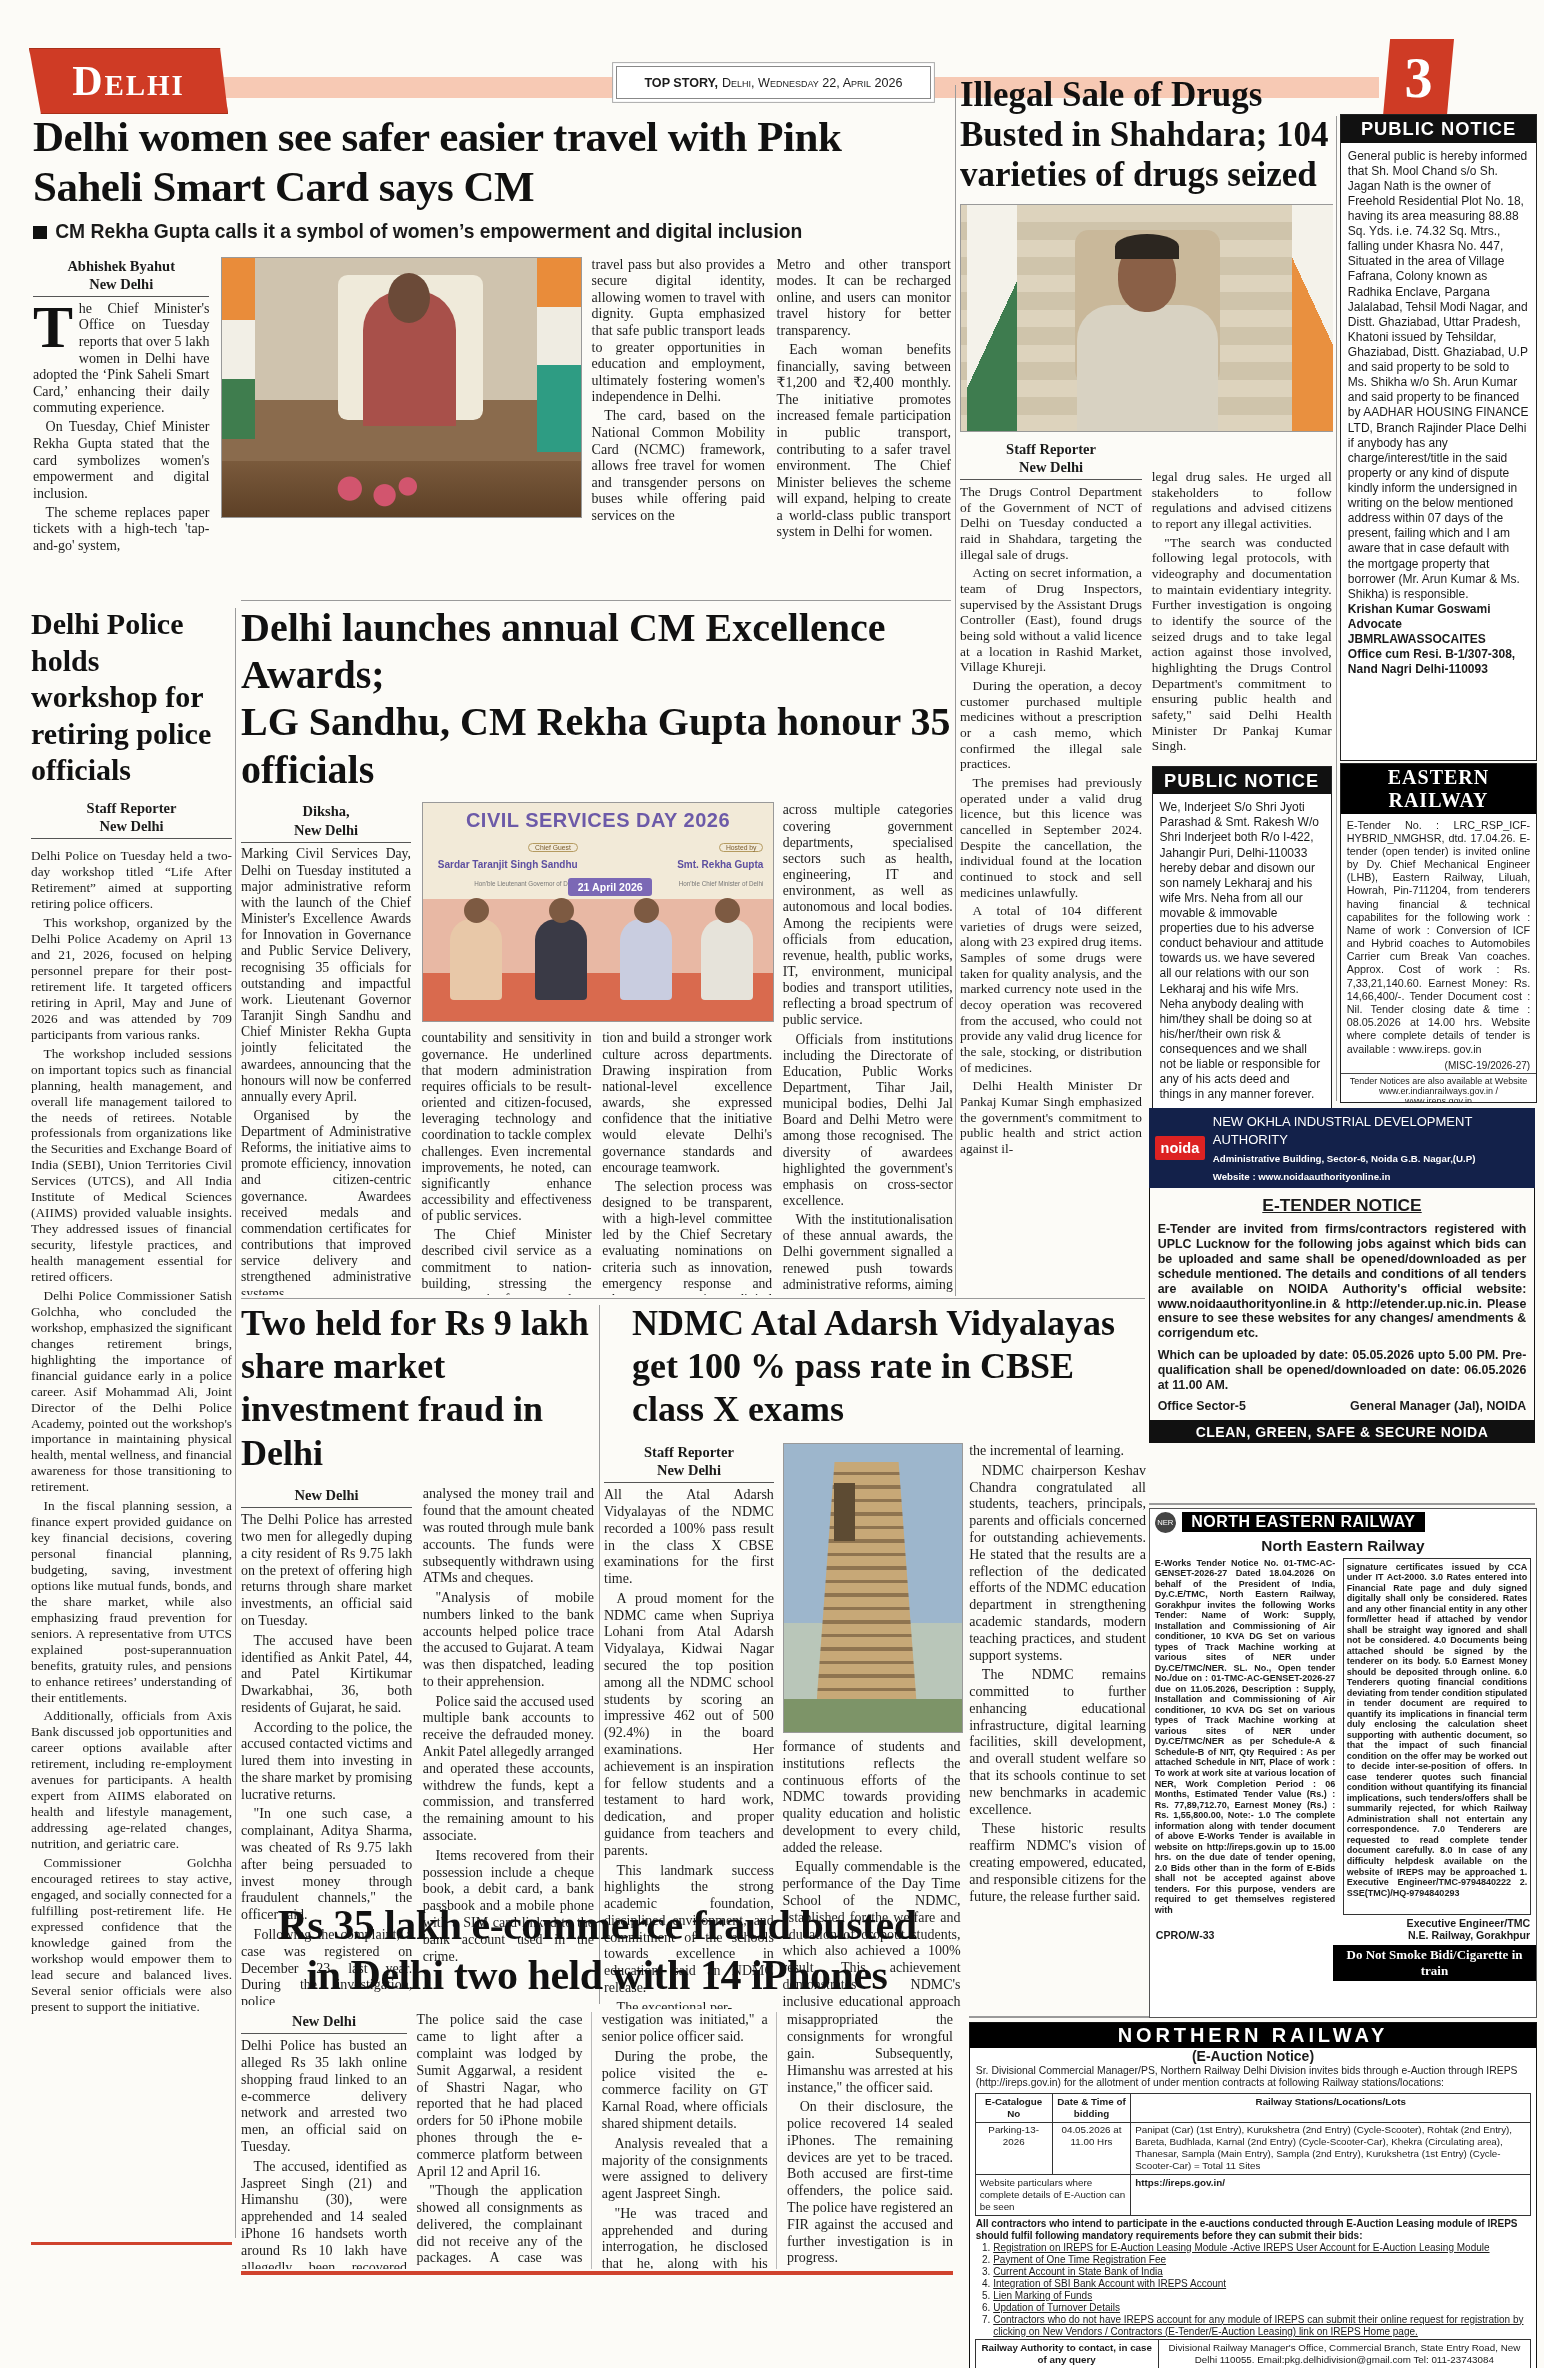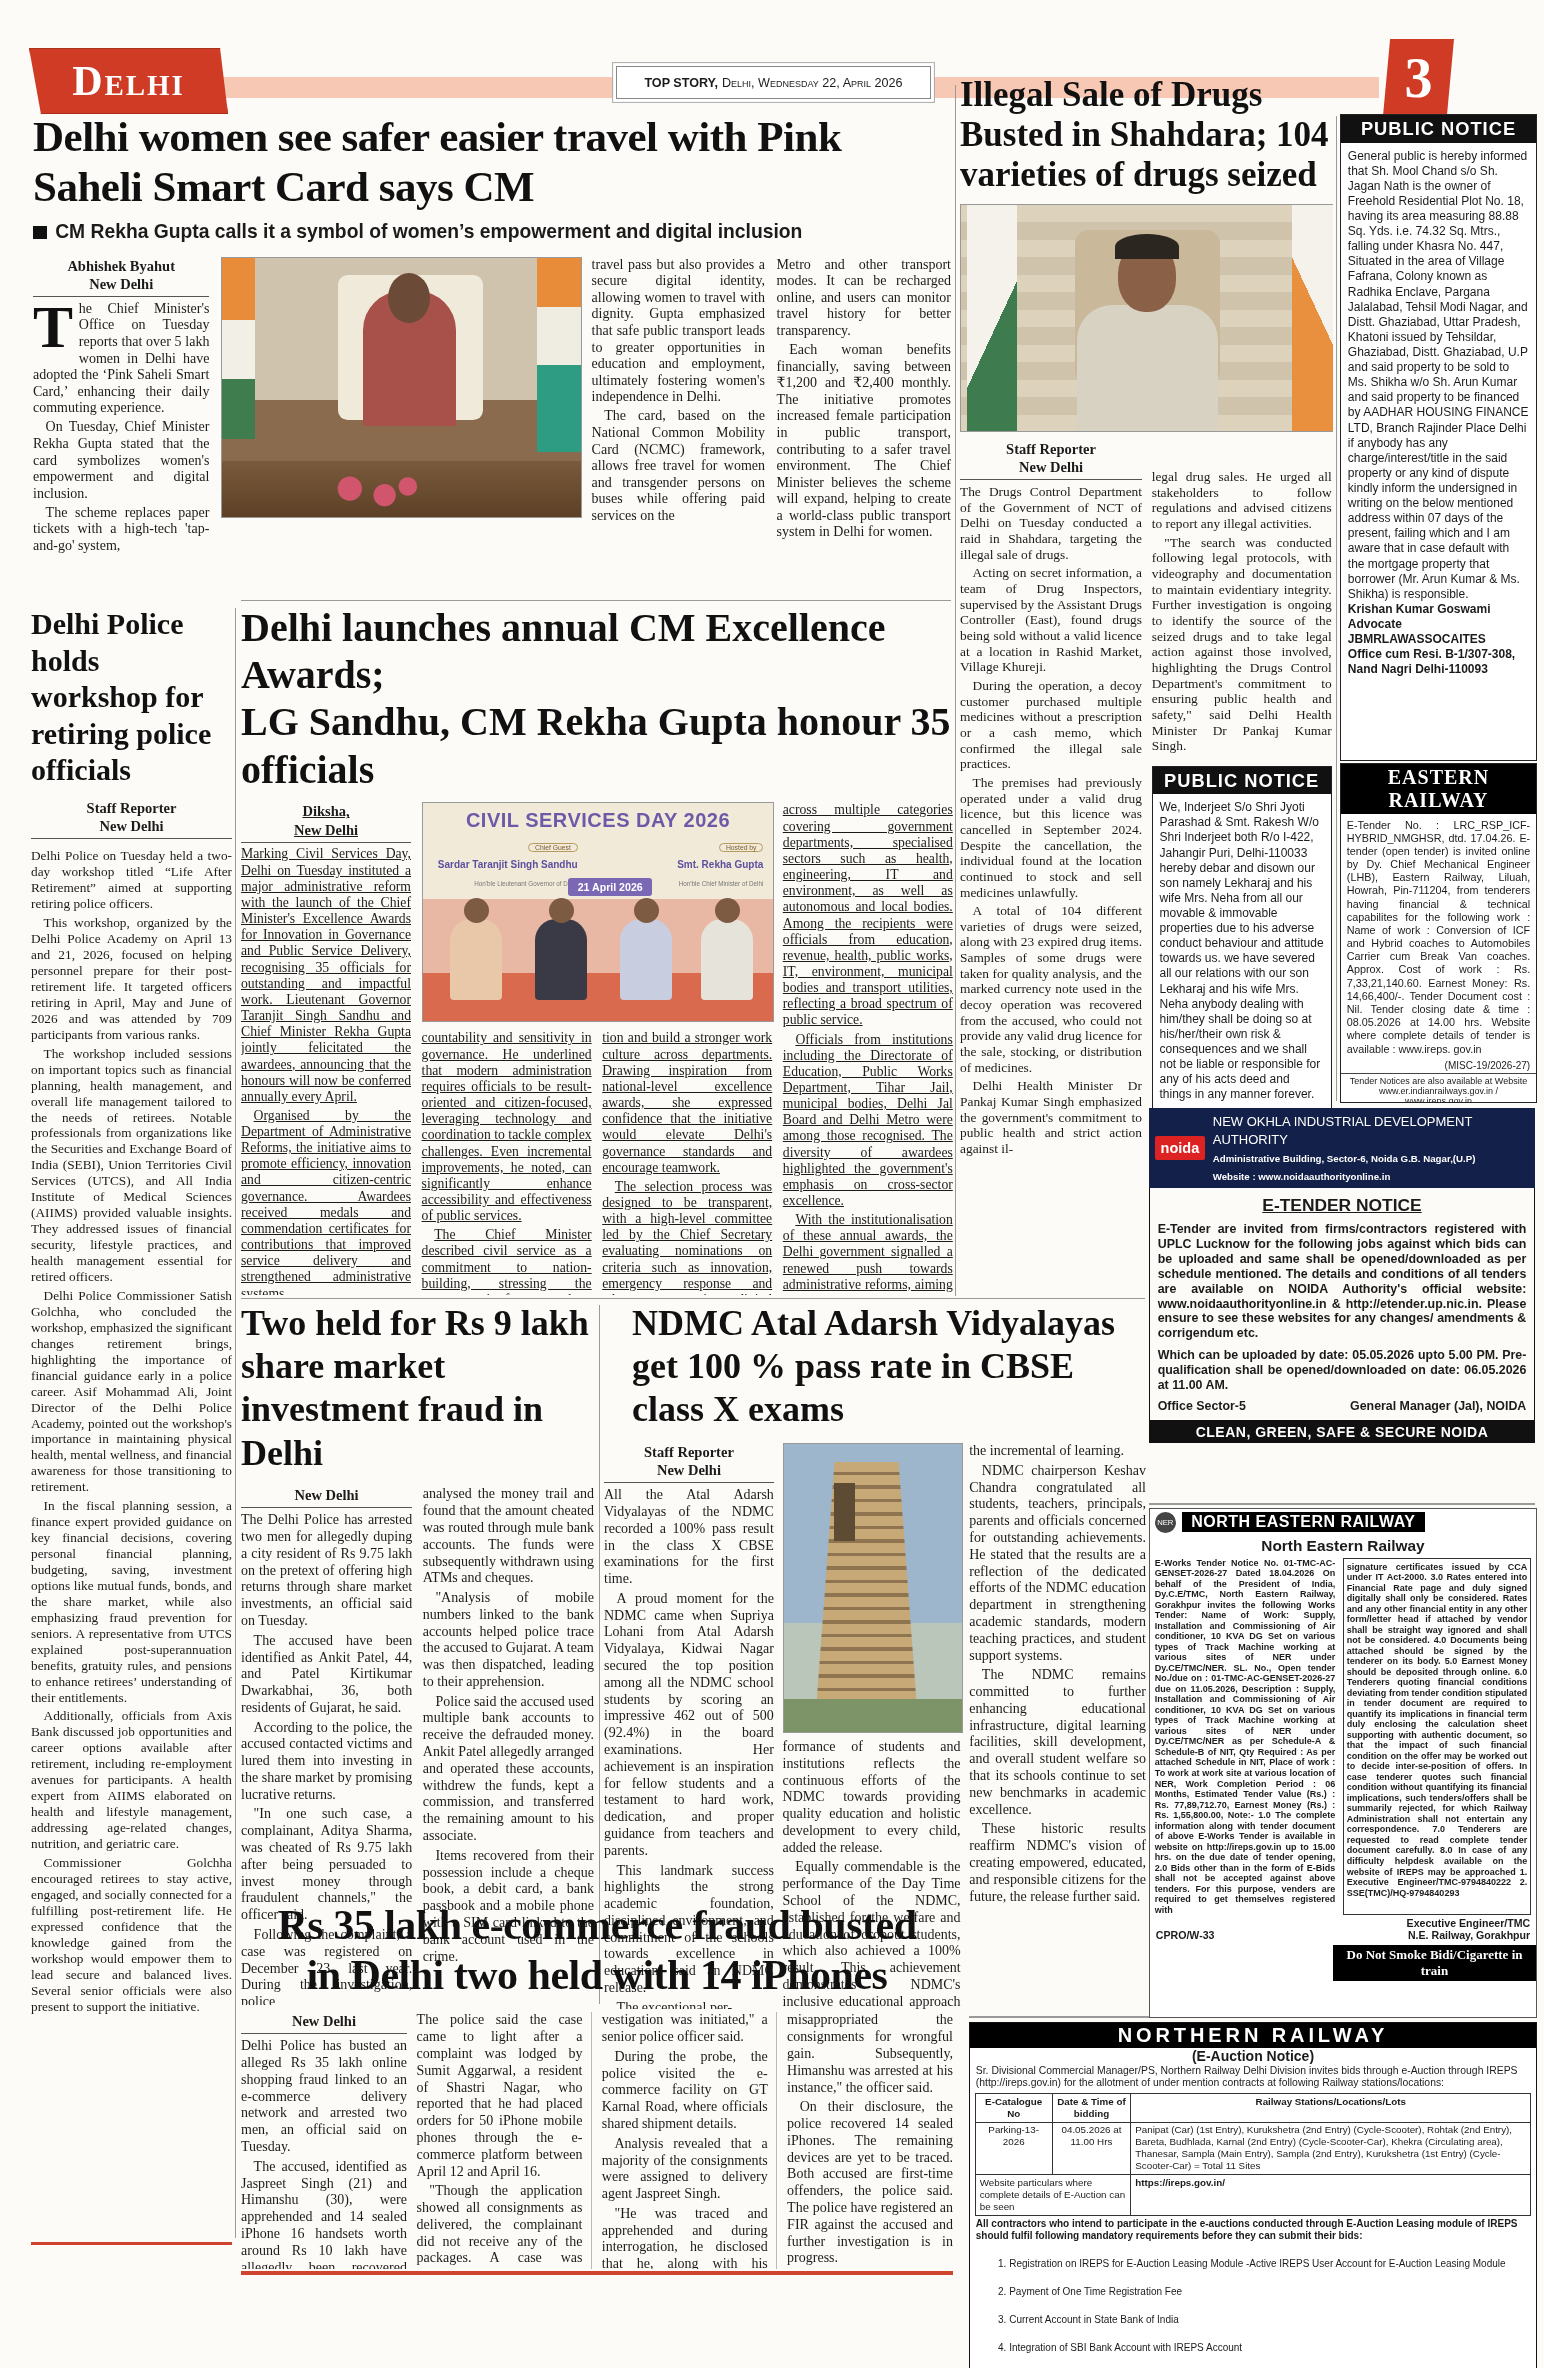--- a/index.html
+++ b/index.html
@@ -49,21 +49,21 @@
   .capline{font-size:13px;line-height:1.2;text-align:justify;}
   
   #art-workshop h2{font-size:30px;line-height:1.22;font-weight:600;}
   #art-workshop .body{font-size:13.3px;line-height:1.2;text-align:justify;margin-top:9.7px;}
   #art-workshop .body p{margin:0 0 2.9px;text-indent:12.6px;}
   #art-workshop .body p:first-child{text-indent:0;}
   #art-workshop .byline{margin-top:9.7px;}
   
   #art-awards h2{font-size:40px;line-height:1.18;}
   #art-awards .bodywrap{position:relative;margin-top:9.7px;}
-  #art-awards .cols{gap:10.6px;text-decoration:underline;}
+  #art-awards .cols{gap:10.6px;}
   #art-awards .col{font-size:13.7px;line-height:1.18;width:170px;}
   #art-awards .col.padded{padding-top:228px;}
   .ph-csd{position:absolute;left:181px;top:0;width:350px;height:218px;background:linear-gradient(180deg,#f2ead8 0 44%,#e8b8a4 44% 78%,#d96a4e 78% 100%);}
   .ph-csd .bt{position:absolute;left:0;top:5.8px;width:100%;text-align:center;font-family:"Liberation Sans",sans-serif;font-weight:800;font-size:20px;color:#6c5aa8;letter-spacing:0.5px;}
   .ph-csd .who{position:absolute;font-family:"Liberation Sans",sans-serif;text-align:right;}
   .ph-csd .who .lbl{font-size:6.8px;color:#7a5c2e;border:1px solid #b59b60;border-radius:5.8px;padding:0 5.8px;display:inline-block;}
   .ph-csd .who .nm{font-weight:800;font-size:10px;color:#5d4fa0;}
   .ph-csd .who .sub{font-size:6.3px;color:#777;}
   .ph-csd .dateb{position:absolute;left:145px;top:75px;background:#7b68b5;color:#fff;font-family:"Liberation Sans",sans-serif;font-weight:700;font-size:10.6px;padding:2.9px 9.7px;border-radius:2.9px;}
   .ph-csd .p1,.ph-csd .p2,.ph-csd .p3,.ph-csd .p4{position:absolute;bottom:21px;width:52px;height:81px;border-radius:21px 21px 3.9px 3.9px;}
@@ -134,21 +134,21 @@
   #northern{position:absolute;left:969px;top:2022px;width:566px;font-family:"Liberation Sans",sans-serif;border:1.9px solid #111;background:#fff;}
   #northern .nbar{background:#000;color:#fff;text-align:center;font-weight:800;font-size:20px;letter-spacing:3.9px;padding:1px 0;}
   #northern .nsub{text-align:center;font-weight:800;font-size:14px;}
   #northern .nintro{font-size:10.4px;padding:1px 5.8px;line-height:1.2;}
   #northern table{border-collapse:collapse;width:calc(100% - 9.7px);margin:1.9px 4.8px;font-size:9.8px;}
   #northern td,#northern th{border:1px solid #333;padding:1.9px 3.9px;vertical-align:top;line-height:1.22;}
   #northern th{font-weight:800;}
   #northern .mand{font-size:10px;line-height:1.2;padding:0 5.8px;}
   #northern .mand .mintro{font-weight:800;}
   #northern ol{margin:0;padding-left:17.4px;}
-  #northern ol li{margin:16px;}
+  #northern ol li{margin:0;text-decoration:underline;}
   .ctr{text-align:center;}
 </style>
 </head>
 <body>
 
 <div id="page">
 
   <div class="pink-band"></div>
   <div class="badge-delhi">
       <span>Delhi</span>

